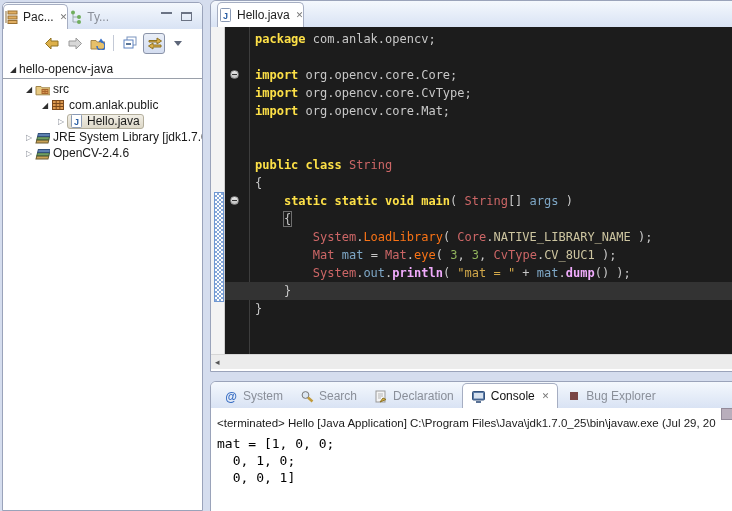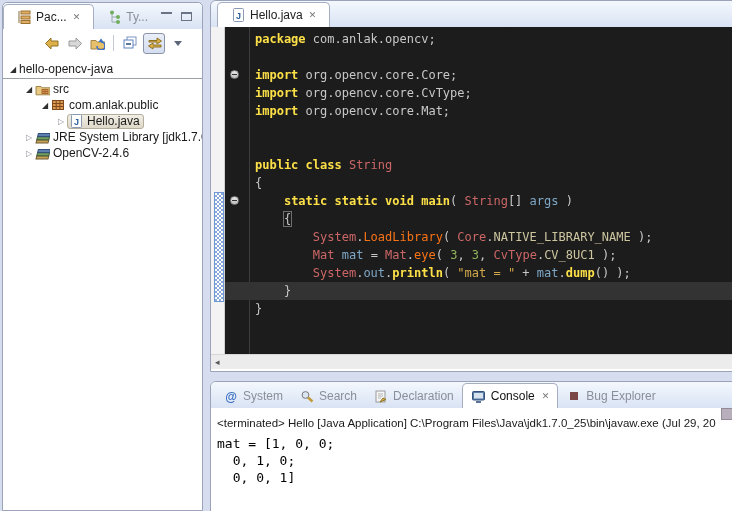--- a/index.html
+++ b/index.html
@@ -8,21 +8,21 @@
     background:#d5ddee;
     font-family:"Liberation Sans",sans-serif;
     -webkit-font-smoothing:antialiased;
   }
   .panel{position:absolute;background:#fff;border:1px solid #9aa3ba;box-sizing:border-box}
 
   
   .tabstrip{display:flex;align-items:flex-end;height:26px;
     background:linear-gradient(#f4f8fd,#d9e3f4);
     border-radius:5px 5px 0 0;position:relative}
-  .vtab{display:flex;align-items:center;gap:4px;height:24px;padding:0 13px;
+  .vtab{display:flex;align-items:center;gap:4px;height:24px;padding:0 0;
     font-size:12px;color:#8a8f99;cursor:default;white-space:nowrap}
   .vtab.selected{background:#fff;border:1px solid #a6aec2;border-bottom:none;
     border-radius:5px 5px 0 0;color:#222}
   .close{font-family:"DejaVu Sans",sans-serif;font-size:9px;color:#777;margin-left:2px}
   .ic{display:inline-flex;width:15px;height:14px;align-items:center;justify-content:center;flex:0 0 auto}
 
   
   #left-panel{left:2px;top:2px;width:201px;height:509px;border-radius:5px 5px 0 0}
   .winbtns{margin-left:auto;display:flex;gap:9px;padding:0 10px 6px 0}
   .winbtn{width:11px;height:9px;display:inline-block}
@@ -63,21 +63,21 @@
     border-radius:50%;background:linear-gradient(#e8e8e8,#bfbfbf);box-sizing:border-box}
   .fold::after{content:"";position:absolute;left:1px;right:1px;top:3px;height:1px;background:#333}
   .tk-kw{color:#fde047;font-weight:bold}
   .tk-def{color:#c8c8c8}
   .tk-cls{color:#cc6666}
   .tk-var{color:#7ea7c6}
   .tk-num{color:#90b35c}
   .tk-str{color:#d2a84a}
   .tk-const{color:#cdc5a0}
   .tk-stm{color:#f97316;}
-  .tk-mth{color:#fde047;font-weight:bold}
+  .tk-mth{color:#f0abfc;font-weight:bold}
   .tk-brc{color:#c8c8c8;outline:1px solid #6e6e6e}
   .hscroll{height:14px;background:#ececec;border-top:1px solid #d6d6d6;display:flex;align-items:center}
   .hscroll .arr{font-family:"DejaVu Sans",sans-serif;font-size:9px;color:#555;padding-left:4px}
 
   
   #bottom-panel{left:210px;top:381px;width:528px;height:136px;border-radius:6px 6px 0 0}
   #bottom-tabs{padding-left:4px}
   #bottom-tabs .vtab{gap:5px;padding:0 8px}
   #bottom-tabs .vtab.selected{color:#111}
   .console-content{position:relative;background:#fff;height:104px}

